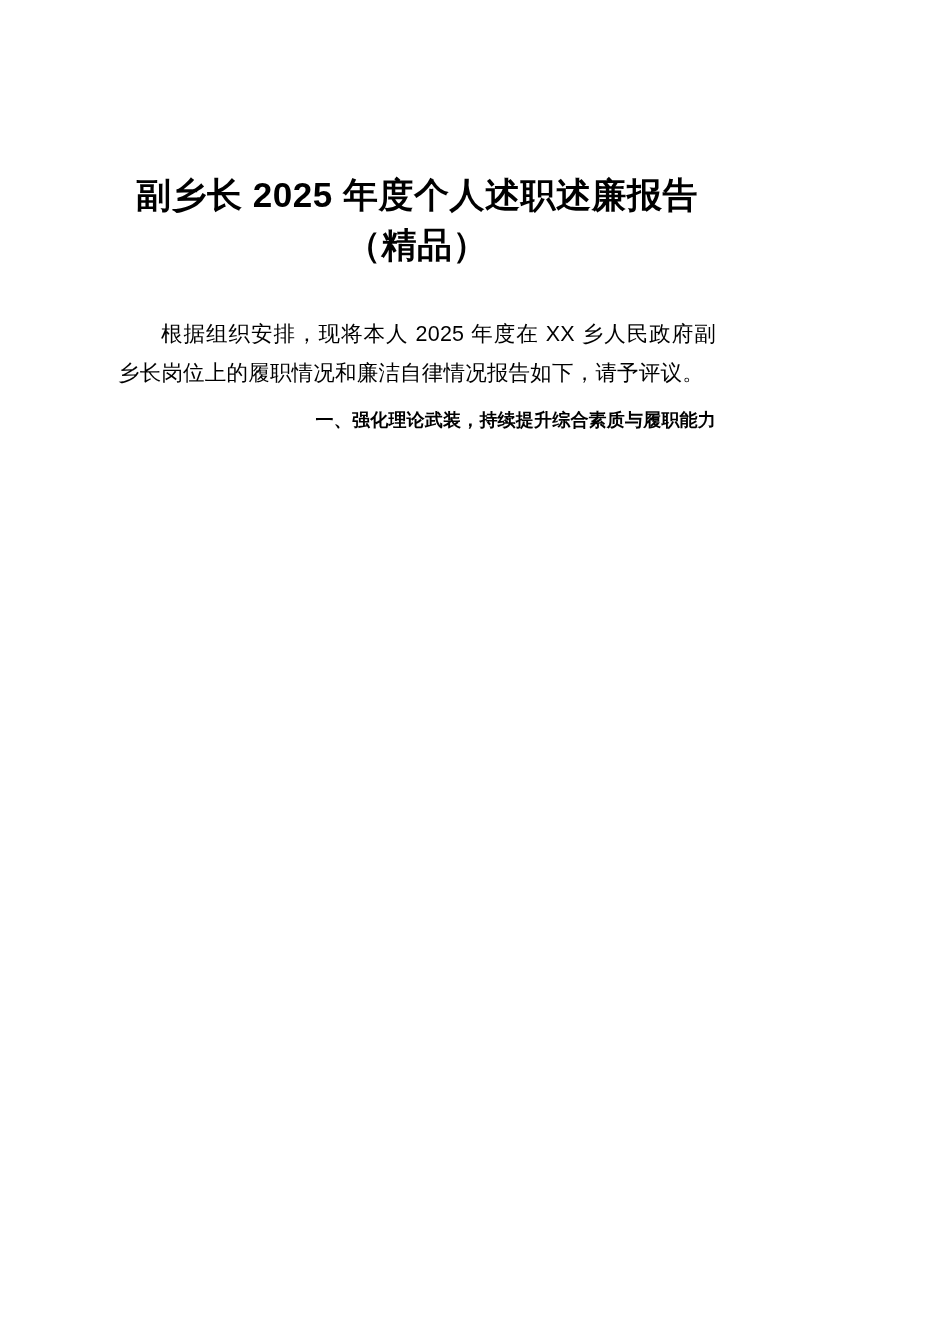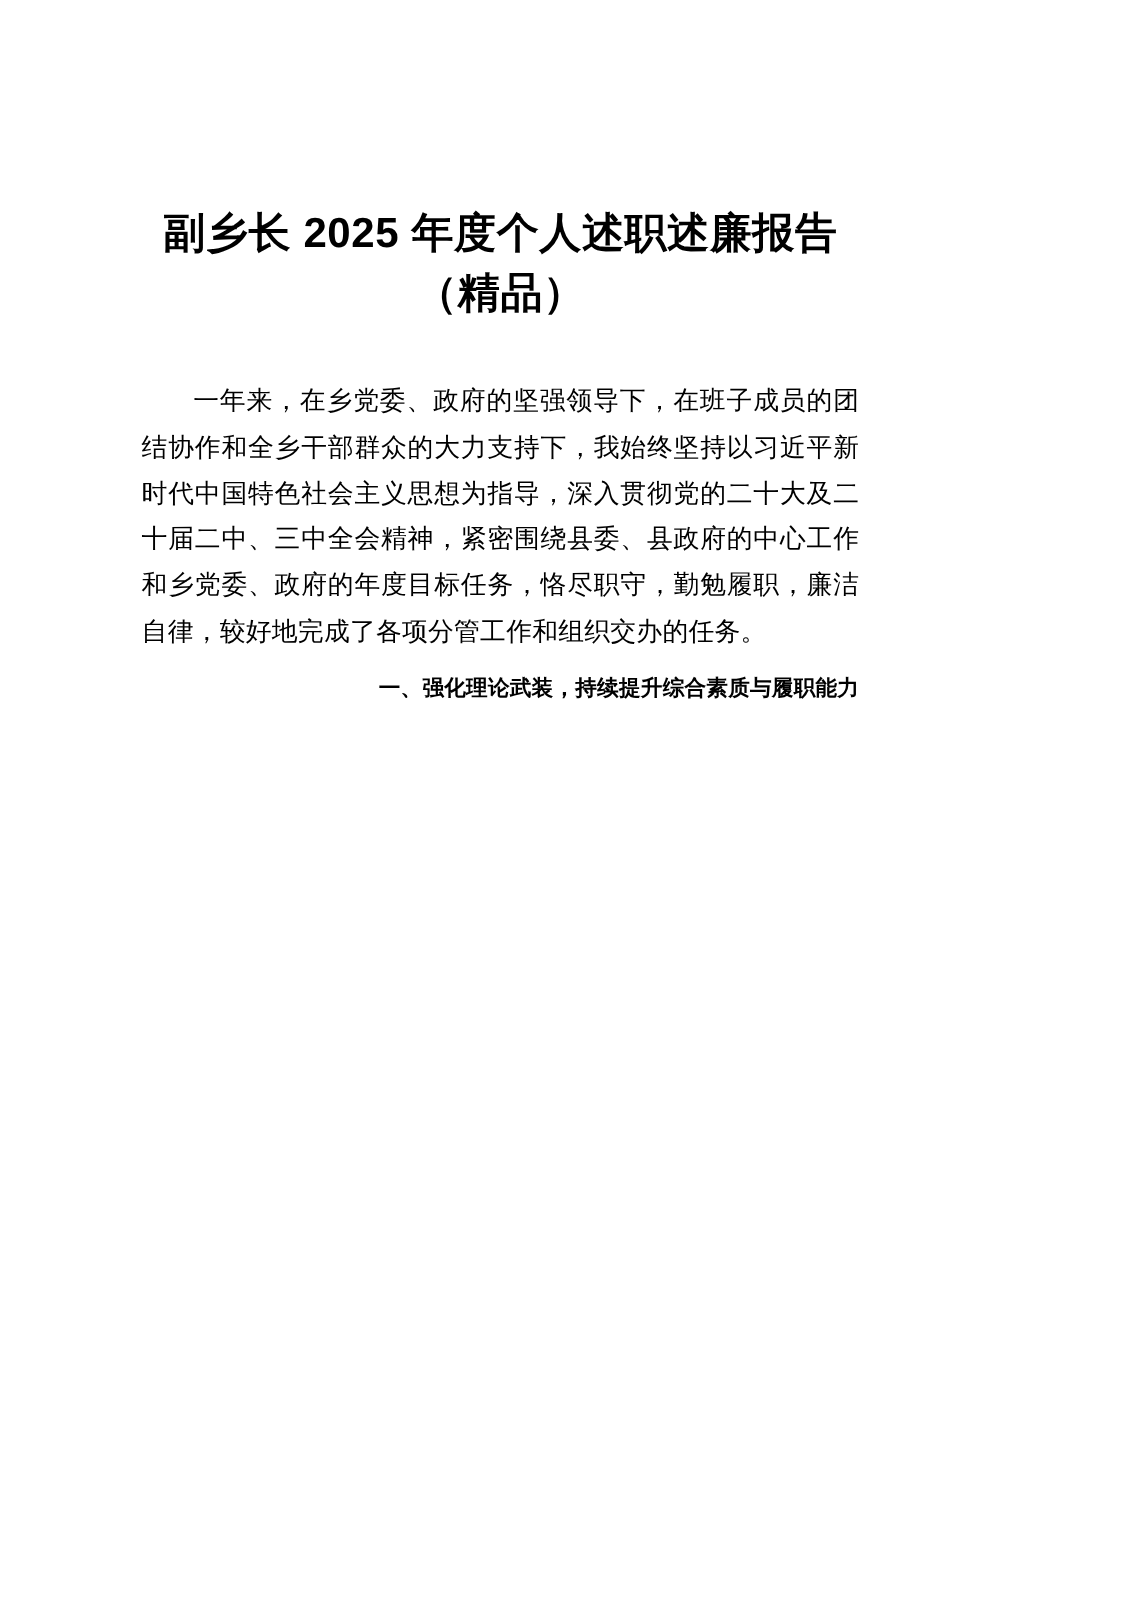--- a/index.html
+++ b/index.html
@@ -62,17 +62,17 @@
 </style>
 </head>
 <body>
 
 <div class="page">
 
   <h1 class="doc-title">副乡长 2025 年度个人述职述廉报告
 （精品）</h1>
 
 
-  <p class="para">一年来，在乡党委、政府的坚强领导下，在班子成员的团结协作和全乡干部群众的大力支持下，我始终坚持以习近平新时代中国特色社会主义思想为指导，深入贯彻党的二十大及二十届二中、三中全会精神，紧密围绕县委、县政府的中心工作和乡党委、政府的年度目标任务，恪尽职守，勤勉履职，廉洁自律，较好地完成了各项分管工作和组织交办的任务。</p>
+  <p class="para">根据组织安排，现将本人 2025 年度在 XX 乡人民政府副乡长岗位上的履职情况和廉洁自律情况报告如下，请予评议。</p>
 
   <p class="heading">一、强化理论武装，持续提升综合素质与履职能力</p>
 
 </div>
 
 </body></html>

